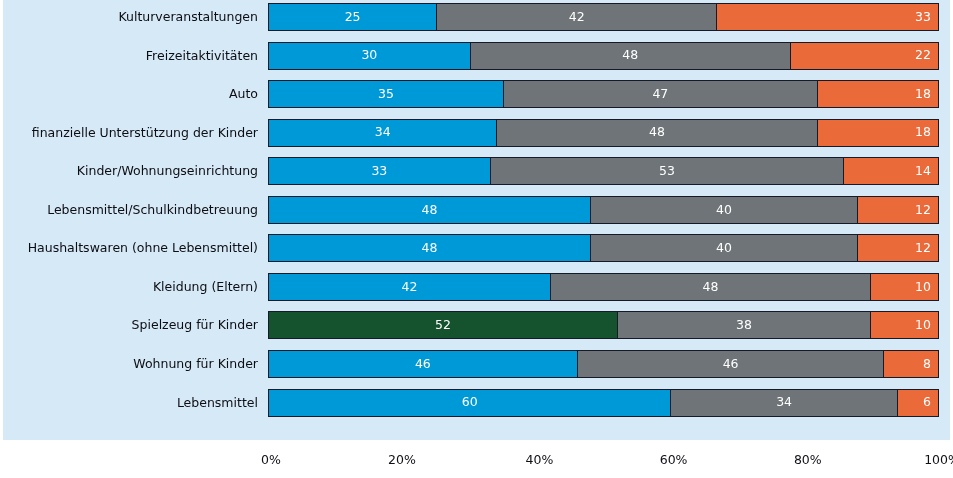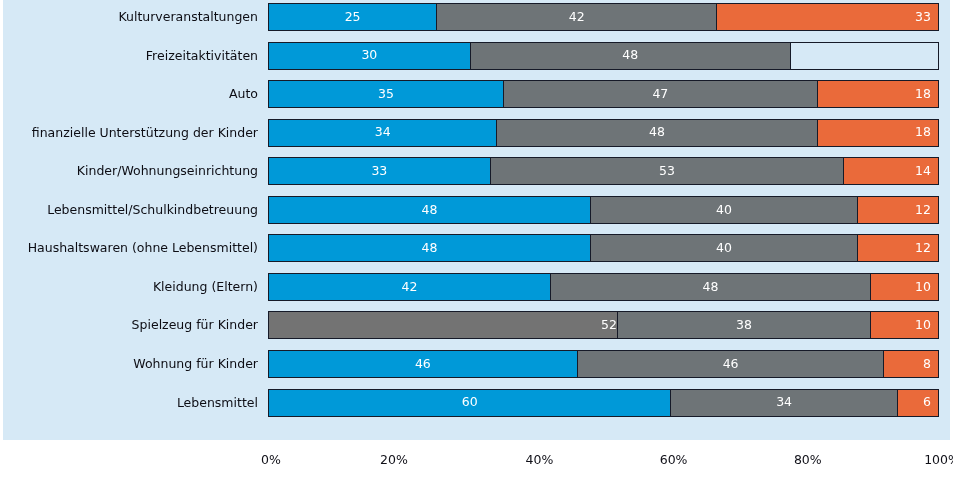--- a/index.html
+++ b/index.html
@@ -152,20 +152,23 @@
           <span class="seg-val">33</span>
         </div>
       </div>
       <div class="bar-row" style="top: 41.55px;">
         <div class="seg seg-blue" style="flex: 0 0 30%; background: rgb(0, 153, 216);">
           <span class="seg-val">30</span>
         </div>
         <div class="seg seg-gray" style="flex: 0 0 48%; background: rgb(110, 116, 119);">
           <span class="seg-val">48</span>
         </div>
+        <div class="seg seg-orange" style="flex: 0 0 22%; background: rgb(234, 106, 58);">
+          <span class="seg-val">22</span>
+        </div>
       </div>
       <div class="bar-row" style="top: 80.1px;">
         <div class="seg seg-blue" style="flex: 0 0 35%; background: rgb(0, 153, 216);">
           <span class="seg-val">35</span>
         </div>
         <div class="seg seg-gray" style="flex: 0 0 47%; background: rgb(110, 116, 119);">
           <span class="seg-val">47</span>
         </div>
         <div class="seg seg-orange" style="flex: 0 0 18%; background: rgb(234, 106, 58);">
           <span class="seg-val">18</span>
@@ -220,21 +223,21 @@
           <span class="seg-val">42</span>
         </div>
         <div class="seg seg-gray" style="flex: 0 0 48%; background: rgb(110, 116, 119);">
           <span class="seg-val">48</span>
         </div>
         <div class="seg seg-orange" style="flex: 0 0 10%; background: rgb(234, 106, 58);">
           <span class="seg-val">10</span>
         </div>
       </div>
       <div class="bar-row" style="top: 311.4px;">
-        <div class="seg seg-blue" style="flex: 0 0 52%; background: #737373; justify-content: flex-end;">
+        <div class="seg seg-blue" style="flex: 0 0 52%; background: #14532d;">
           <span class="seg-val">52</span>
         </div>
         <div class="seg seg-gray" style="flex: 0 0 38%; background: rgb(110, 116, 119);">
           <span class="seg-val">38</span>
         </div>
         <div class="seg seg-orange" style="flex: 0 0 10%; background: rgb(234, 106, 58);">
           <span class="seg-val">10</span>
         </div>
       </div>
       <div class="bar-row" style="top: 349.95px;">
@@ -256,20 +259,20 @@
           <span class="seg-val">34</span>
         </div>
         <div class="seg seg-orange" style="flex: 0 0 6%; background: rgb(234, 106, 58);">
           <span class="seg-val">6</span>
         </div>
       </div>
     </div>
 
   <div id="x-axis">
       <div class="tick-label" style="left: 3px;">0%</div>
-      <div class="tick-label" style="left: 126px; text-align: center;">20%</div>
+      <div class="tick-label" style="left: 134px; text-align: center;">20%</div>
       <div class="tick-label" style="left: 271.4px;">40%</div>
       <div class="tick-label" style="left: 405.6px;">60%</div>
       <div class="tick-label" style="left: 539.8px;">80%</div>
       <div class="tick-label" style="left: 674px;">100%</div>
     </div>
 
 </div>
 
 </body></html>

